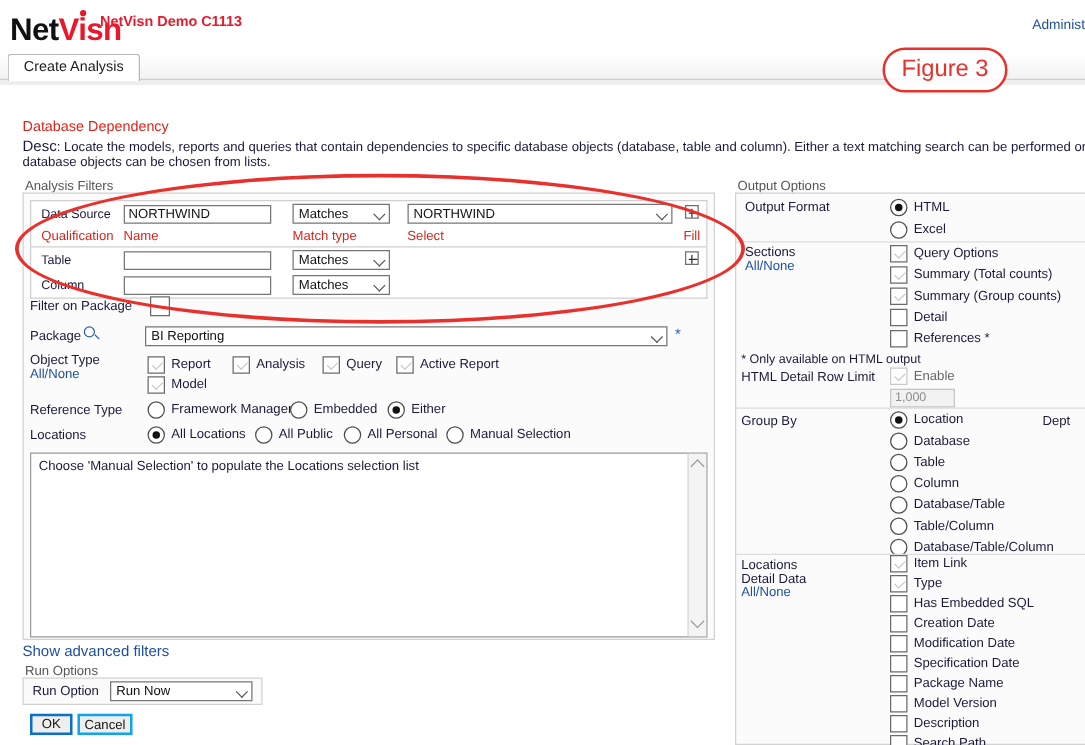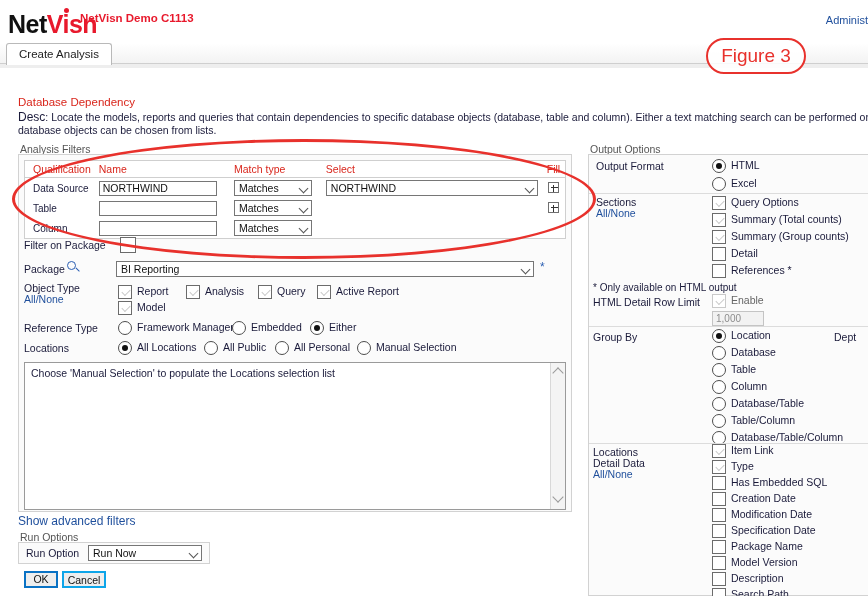--- a/index.html
+++ b/index.html
@@ -242,40 +242,40 @@
 <div class="sec-title">Database Dependency</div>
 <div class="desc"><span class="lbl">Desc</span><span>: Locate the models, reports and queries that contain dependencies to specific database objects (database, table and column). Either a text matching search can be performed on any database qua</span></div>
 <div class="desc-l2">database objects can be chosen from lists.</div>
 
 <div class="panel-label" id="filters-label">Analysis Filters</div>
 <div class="panel-box" id="filters-panel"></div>
 
 <table class="ftable">
   <tbody>
       <tr>
-    <th class="qual">Qualification</th>
-    <th style="width:148px">Name</th>
-    <th style="width:100px">Match type</th>
-    <th>Select</th>
-    <th class="fill-cell">Fill</th>
-  </tr>
-  <tr>
     <td class="qual">Data Source</td>
     <td><input class="txtin" value="NORTHWIND" style=""></td>
     <td>
       <div class="selbox" style="width:78px">
         <span class="txt">Matches</span><span class="chev"></span>
       </div>
     </td>
     <td>
       <div class="selbox" style="width:212px">
         <span class="txt">NORTHWIND</span><span class="chev"></span>
       </div>
     </td>
     <td class="fill-cell"><span class="fillicon"></span></td>
+  </tr>
+  <tr>
+    <th class="qual">Qualification</th>
+    <th style="width:148px">Name</th>
+    <th style="width:100px">Match type</th>
+    <th>Select</th>
+    <th class="fill-cell">Fill</th>
   </tr>
   <tr>
     <td class="qual">Table</td>
     <td><input class="txtin" value="" style=""></td>
     <td>
       <div class="selbox" style="width:78px">
         <span class="txt">Matches</span><span class="chev"></span>
       </div>
     </td>
     <td></td>

